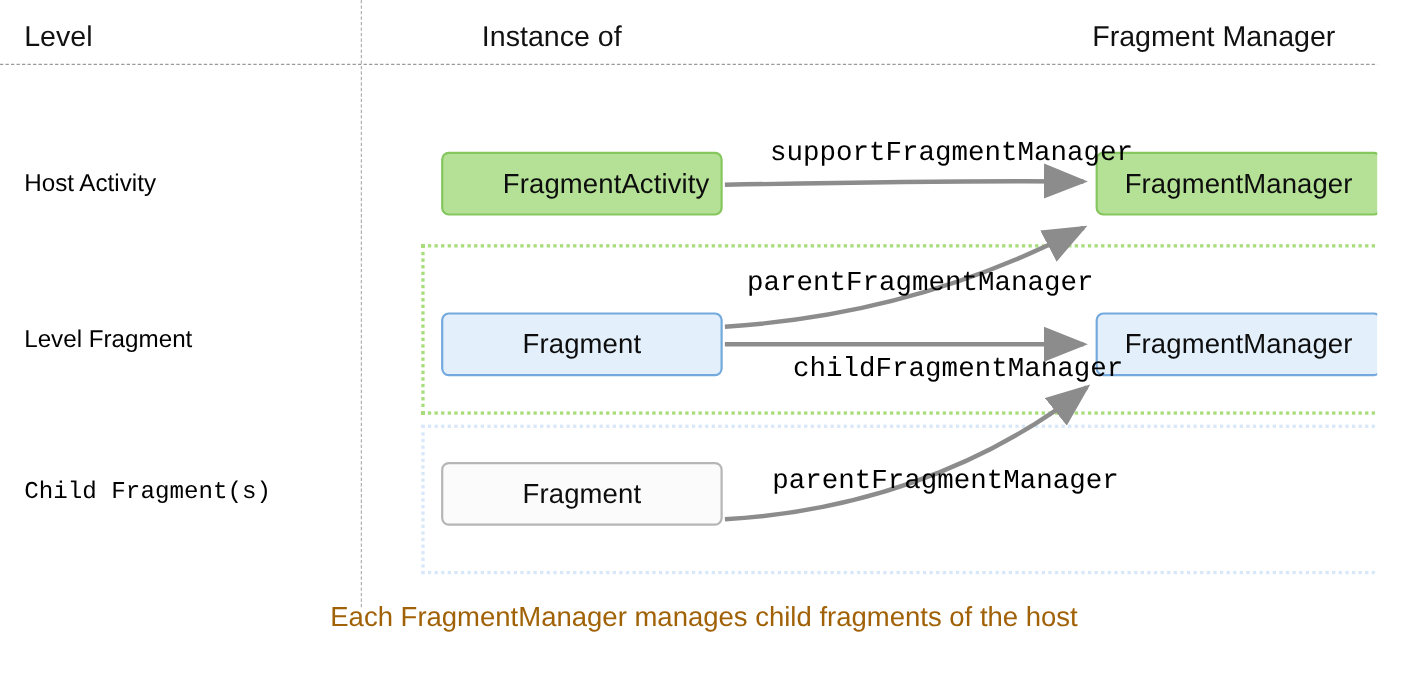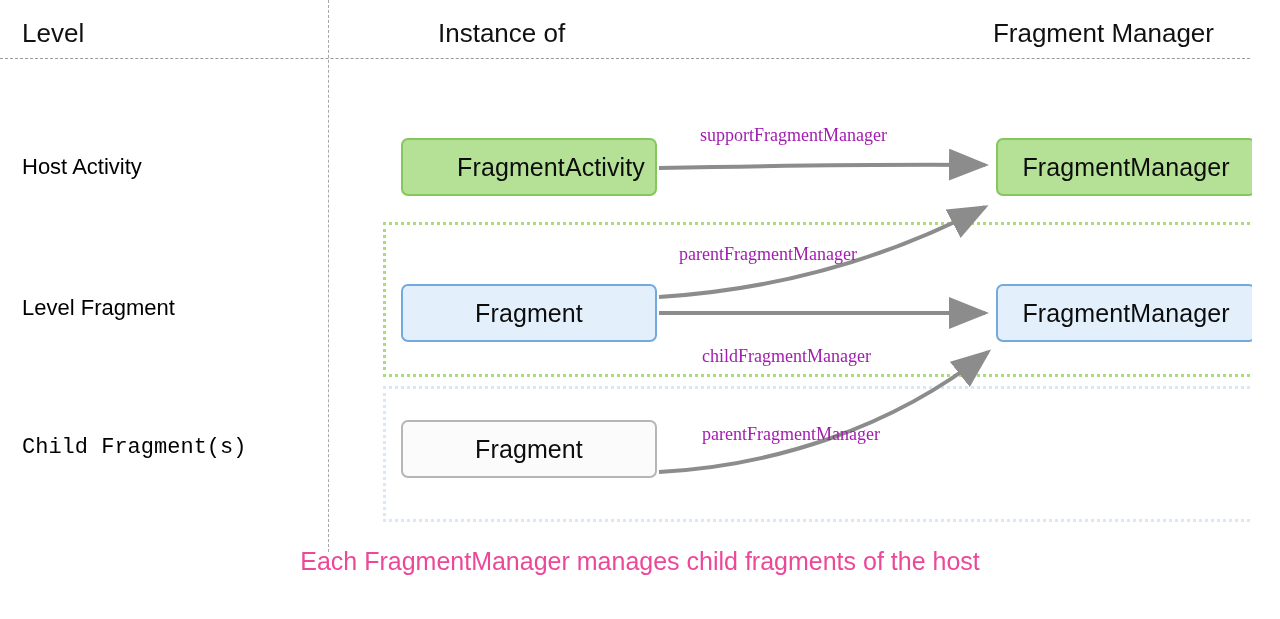--- a/index.html
+++ b/index.html
@@ -121,40 +121,40 @@
     left: 0;
     top: 0;
     width: 1280px;
     height: 619px;
     pointer-events: none;
   }
 
   
   .edge-label {
     position: absolute;
-    font-family: Liberation Serif, serif;
-    font-size: 18px;
-    color: #a21caf;
+    font-family: Liberation Mono, monospace;
+    font-size: 25px;
+    color: #000000;
     white-space: nowrap;
     line-height: 1;
   }
   #lbl-support { left: 700px; top: 126px; }
   #lbl-parent-host { left: 679px; top: 245px; }
-  #lbl-child { left: 702px; top: 323px; margin-top: 24px; }
+  #lbl-child { left: 721px; top: 323px; }
   #lbl-parent-child { left: 702px; top: 425px; }
 
   
   #caption {
     position: absolute;
     left: 0;
     top: 549px;
     width: 1280px;
     text-align: center;
     font-size: 25px;
-    color: #ec4899;
+    color: #a16207;
     line-height: 1;
   }
 </style>
 </head>
 <body>
 
 <div id="stage">
 
   <div class="hdr" id="hdr-level">Level</div>
   <div class="hdr" id="hdr-instance">Instance of</div>

